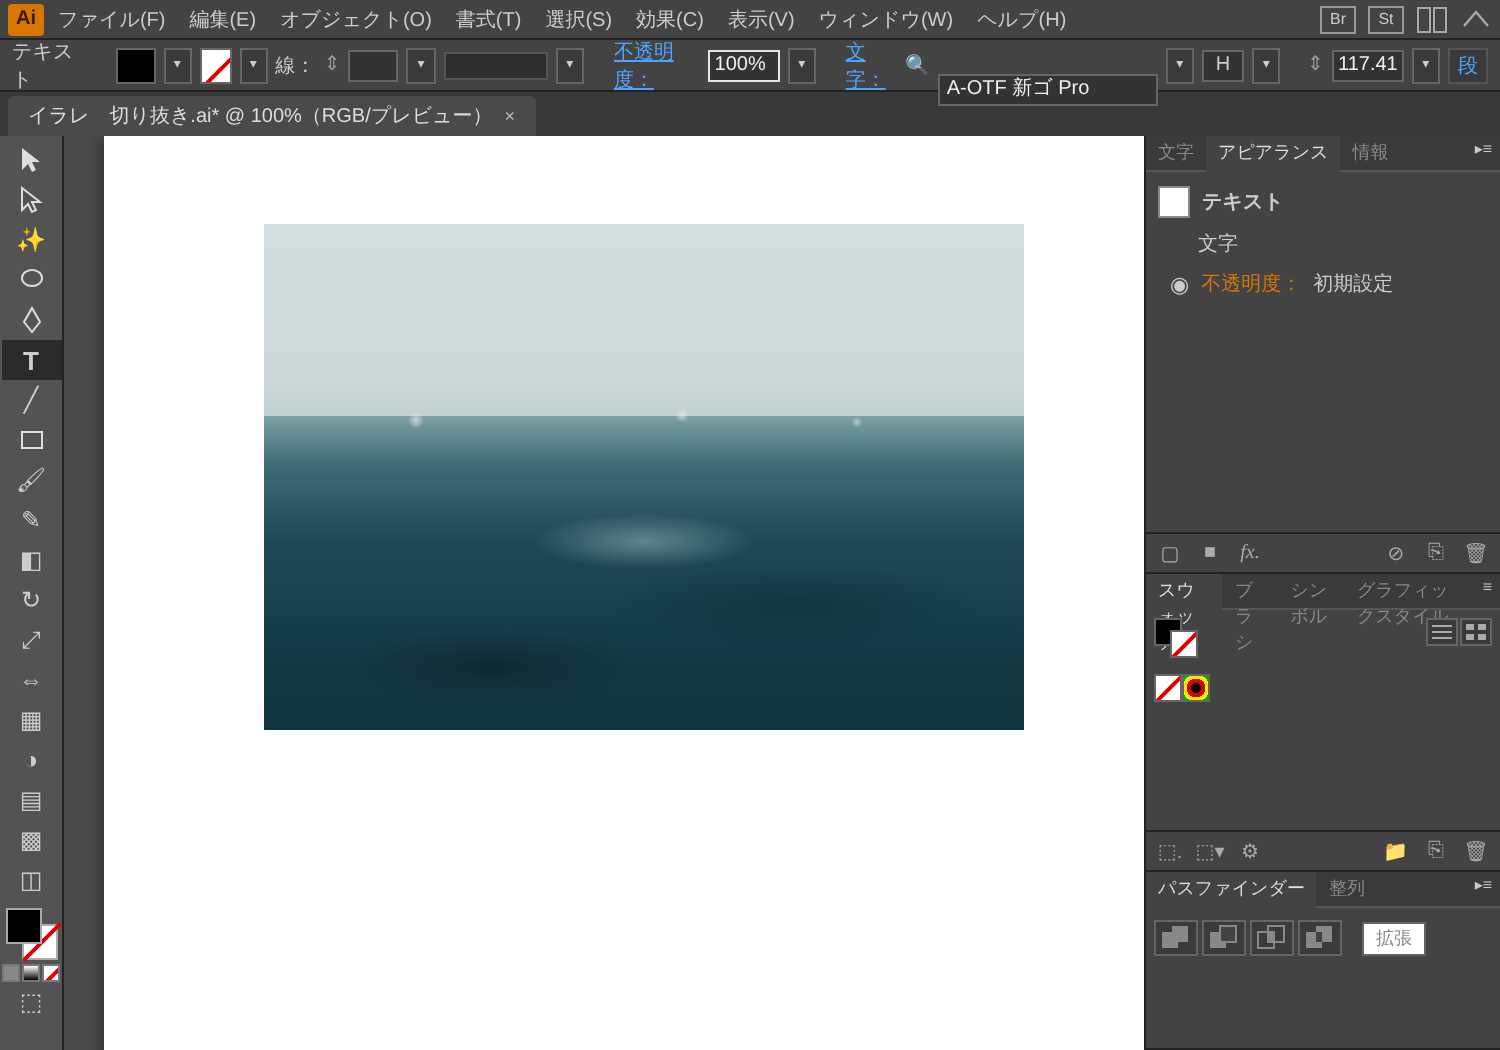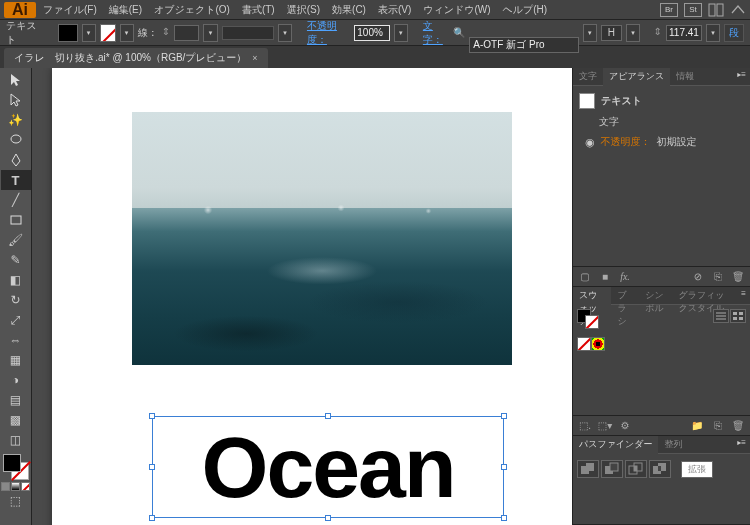--- a/index.html
+++ b/index.html
@@ -1,19 +1,19 @@
 <!DOCTYPE html>
 <html><head>
 <meta charset="utf-8">
 <style>
   * { box-sizing: border-box; margin: 0; padding: 0; font-family: "Hiragino Sans", Meiryo, sans-serif; }
   body { width: 750px; height: 525px; background: #434343; overflow: hidden; font-size: 10px; color: #ccc; }
   
   .menubar { height: 20px; background: #434343; display: flex; align-items: center; gap: 2px; padding: 0 4px; border-bottom: 1px solid #222; }
-  .menubar .logo { background: #d87600; color: #3a1a00; width: 32px; height: 16px; text-align: center; font-weight: bold; font-size: 16px; border-radius: 2px; line-height: 16px; }
+  .menubar .logo { background: #d87600; color: #3a1a00; width: 18px; height: 16px; text-align: center; font-weight: bold; font-size: 10px; border-radius: 2px; line-height: 16px; }
   .menubar .mitem { padding: 2px 5px; cursor: default; }
   .menubar .spacer { flex: 1; }
   .menubar .ricon { width: 18px; height: 14px; border: 1px solid #999; text-align: center; font-size: 8px; line-height: 12px; margin-left: 4px; }
   .menubar .sicon { width: 16px; height: 14px; margin-left: 4px; }
 
   .ctrlbar { height: 26px; background: #434343; display: flex; align-items: center; gap: 4px; padding: 0 6px; border-bottom: 1px solid #222; font-size: 10px; }
   .ctrlbar .lbl { color: #ccc; }
   .ctrlbar .swatch { width: 22px; height: 18px; background: #000; border: 1px solid #666; }
   .ctrlbar .noneSw { width: 18px; height: 18px; background: #fff; position: relative; border: 1px solid #666; overflow:hidden;}
   .ctrlbar .noneSw::after { content:""; position:absolute; width:28px; height:2px; background:#d00; transform:rotate(-45deg); top:8px; left:-4px;}
@@ -227,32 +227,20 @@
     <div class="trow">⬚</div>
   </div>
 
   <div class="canvaswrap">
     <div class="artboard">
       <div class="photo">
         <div class="sky"></div>
         <div class="sea"></div>
         <div class="wave"></div>
       </div>
-      <div class="textsel">
-        <div class="txt">Ocean</div>
-        <div class="bbox"></div>
-        <div class="h tl"></div>
-        <div class="h tm"></div>
-        <div class="h tr"></div>
-        <div class="h ml"></div>
-        <div class="h mr"></div>
-        <div class="h bl"></div>
-        <div class="h bm"></div>
-        <div class="h br"></div>
-      </div>
     </div>
   </div>
 
   <div class="panels">
 
     <div class="pgroup" style="flex:0 0 auto">
       <div class="ptabs">
         <div class="ptab">文字</div>
         <div class="ptab active">アピアランス</div>
         <div class="ptab">情報</div>

